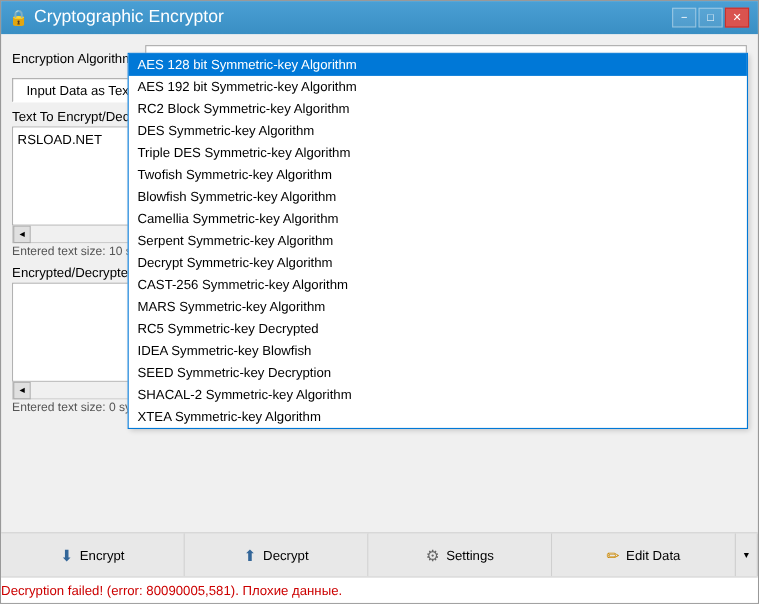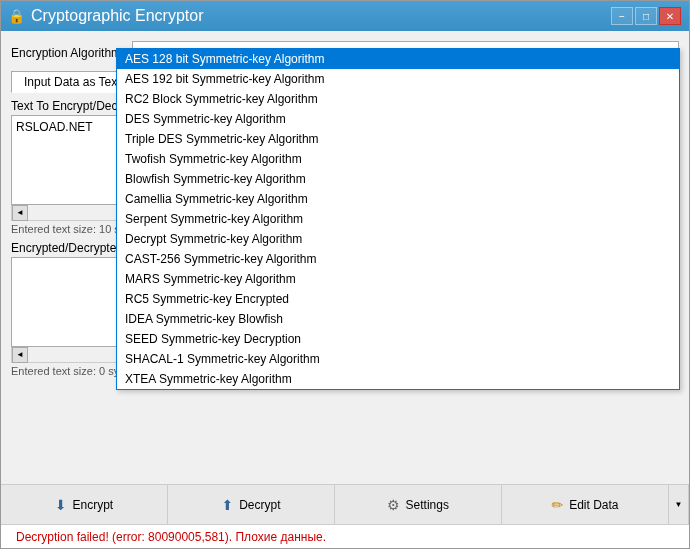--- a/index.html
+++ b/index.html
@@ -245,21 +245,21 @@
       display: flex;
       align-items: center;
       justify-content: center;
     }
     .status-bar {
       height: 24px;
       background: white;
       border-top: 1px solid #ccc;
       display: flex;
       align-items: center;
-      padding: 0 15px;
+      padding: 0 0;
       flex-shrink: 0;
     }
     .error-text {
       color: #cc0000;
       font-size: 12px;
     }
     
     .dropdown-overlay {
       position: absolute;
       top: 48px;
@@ -385,19 +385,19 @@
       <div class="dropdown-item">RC2 Block Symmetric-key Algorithm</div>
       <div class="dropdown-item">DES Symmetric-key Algorithm</div>
       <div class="dropdown-item">Triple DES Symmetric-key Algorithm</div>
       <div class="dropdown-item">Twofish Symmetric-key Algorithm</div>
       <div class="dropdown-item">Blowfish Symmetric-key Algorithm</div>
       <div class="dropdown-item">Camellia Symmetric-key Algorithm</div>
       <div class="dropdown-item">Serpent Symmetric-key Algorithm</div>
       <div class="dropdown-item">Decrypt Symmetric-key Algorithm</div>
       <div class="dropdown-item">CAST-256 Symmetric-key Algorithm</div>
       <div class="dropdown-item">MARS Symmetric-key Algorithm</div>
-      <div class="dropdown-item">RC5 Symmetric-key Encrypted</div>
+      <div class="dropdown-item">RC5 Symmetric-key Decrypted</div>
       <div class="dropdown-item">IDEA Symmetric-key Blowfish</div>
       <div class="dropdown-item">SEED Symmetric-key Decryption</div>
-      <div class="dropdown-item">SHACAL-1 Symmetric-key Algorithm</div>
+      <div class="dropdown-item">SHACAL-2 Symmetric-key Algorithm</div>
       <div class="dropdown-item">XTEA Symmetric-key Algorithm</div>
     </div>
 </div>
 
 </body></html>

